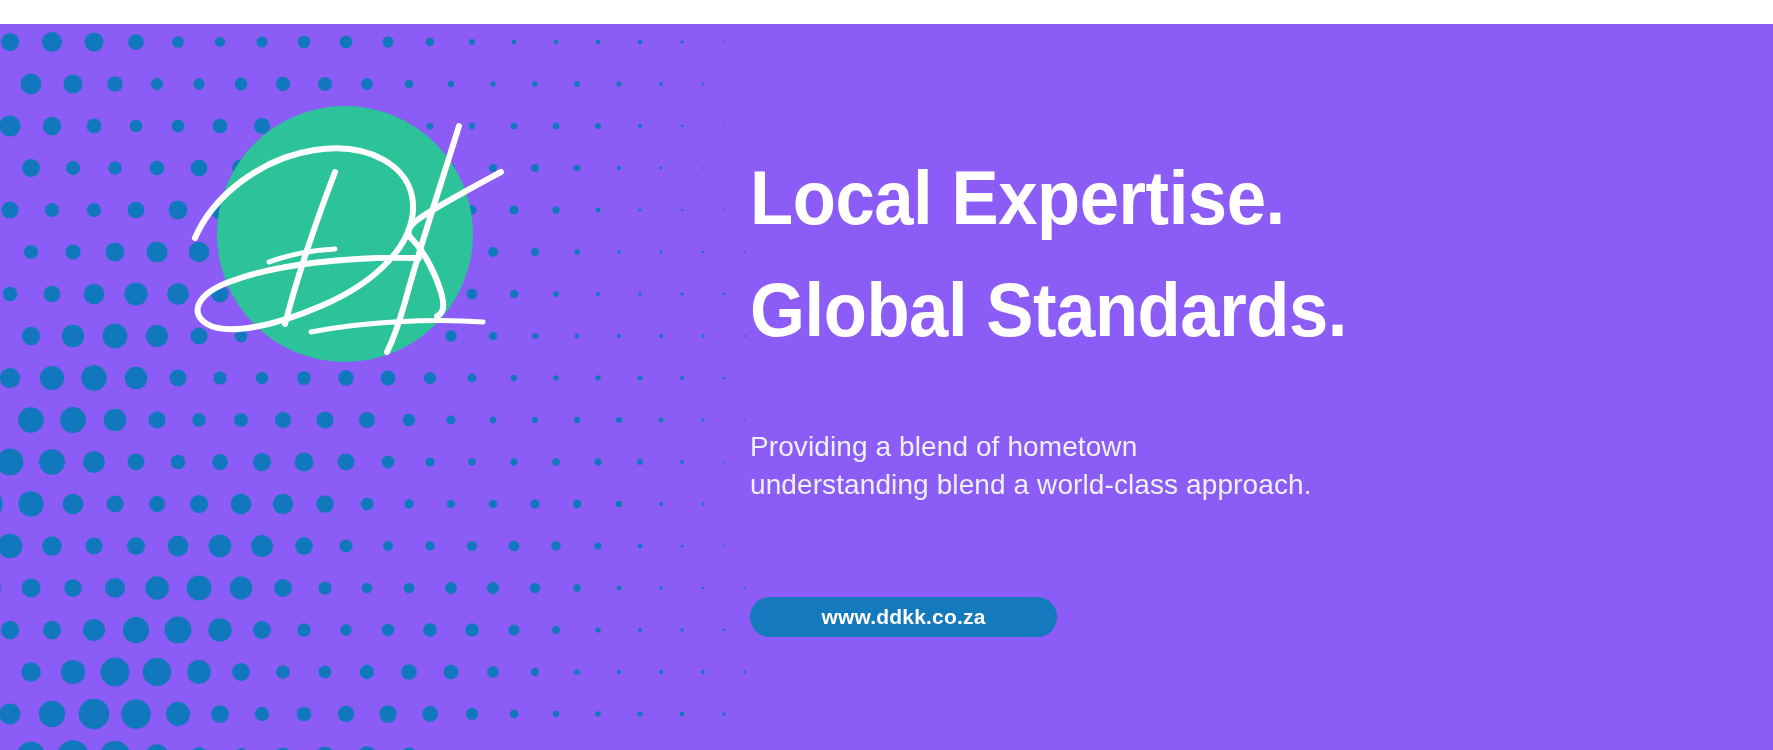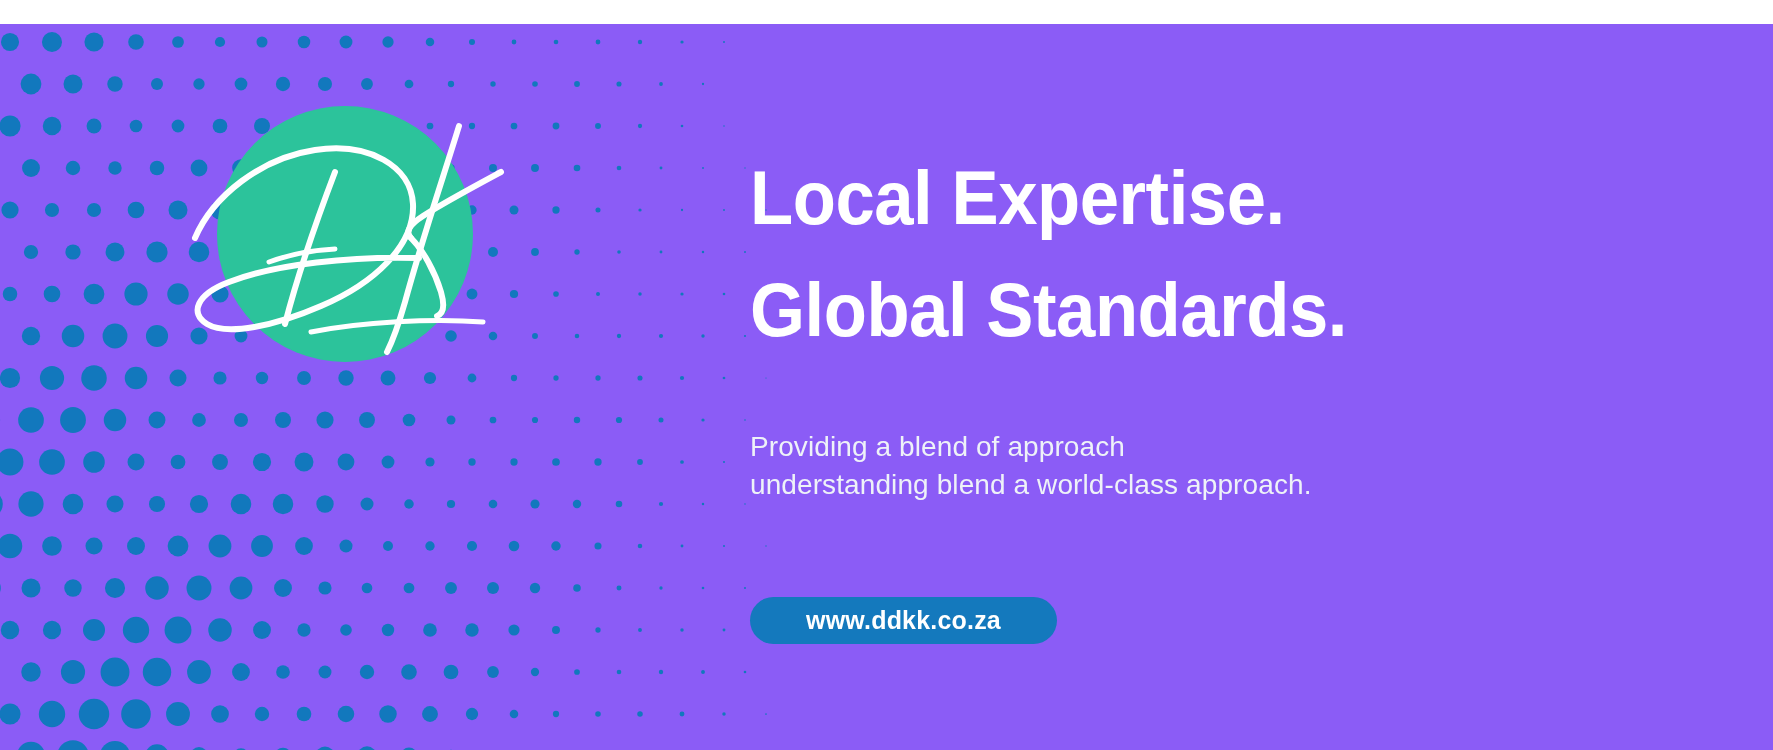--- a/index.html
+++ b/index.html
@@ -76,27 +76,27 @@
     display: block;
   }
   #cta-button {
     position: absolute;
     top: 573px;
     left: 0;
     display: flex;
     align-items: center;
     justify-content: center;
     width: 307px;
-    height: 47px;
+    height: 40px;
     border: none;
     border-radius: 27px;
     background: #1479bd;
     color: #ffffff;
     font-family: "Liberation Sans", "DejaVu Sans", sans-serif;
-    font-size: 25px;
+    font-size: 21px;
     font-weight: 700;
     letter-spacing: 0.2px;
     cursor: pointer;
     padding: 0;
   }
 </style>
 </head>
 <body>
 
 <div id="banner">
@@ -513,20 +513,20 @@
   </svg>
 
   <div id="copy-block">
 
     <h1 id="headline">
       <span class="hl-line">Local Expertise.</span>
       <span class="hl-line">Global Standards.</span>
     </h1>
 
     <p id="subheading">
-      <span class="sub-line">Providing a blend of approach</span>
+      <span class="sub-line">Providing a blend of hometown</span>
       <span class="sub-line">understanding blend a world-class approach.</span>
     </p>
 
     <button id="cta-button">www.ddkk.co.za</button>
 
   </div>
 </div>
 
 </body></html>

